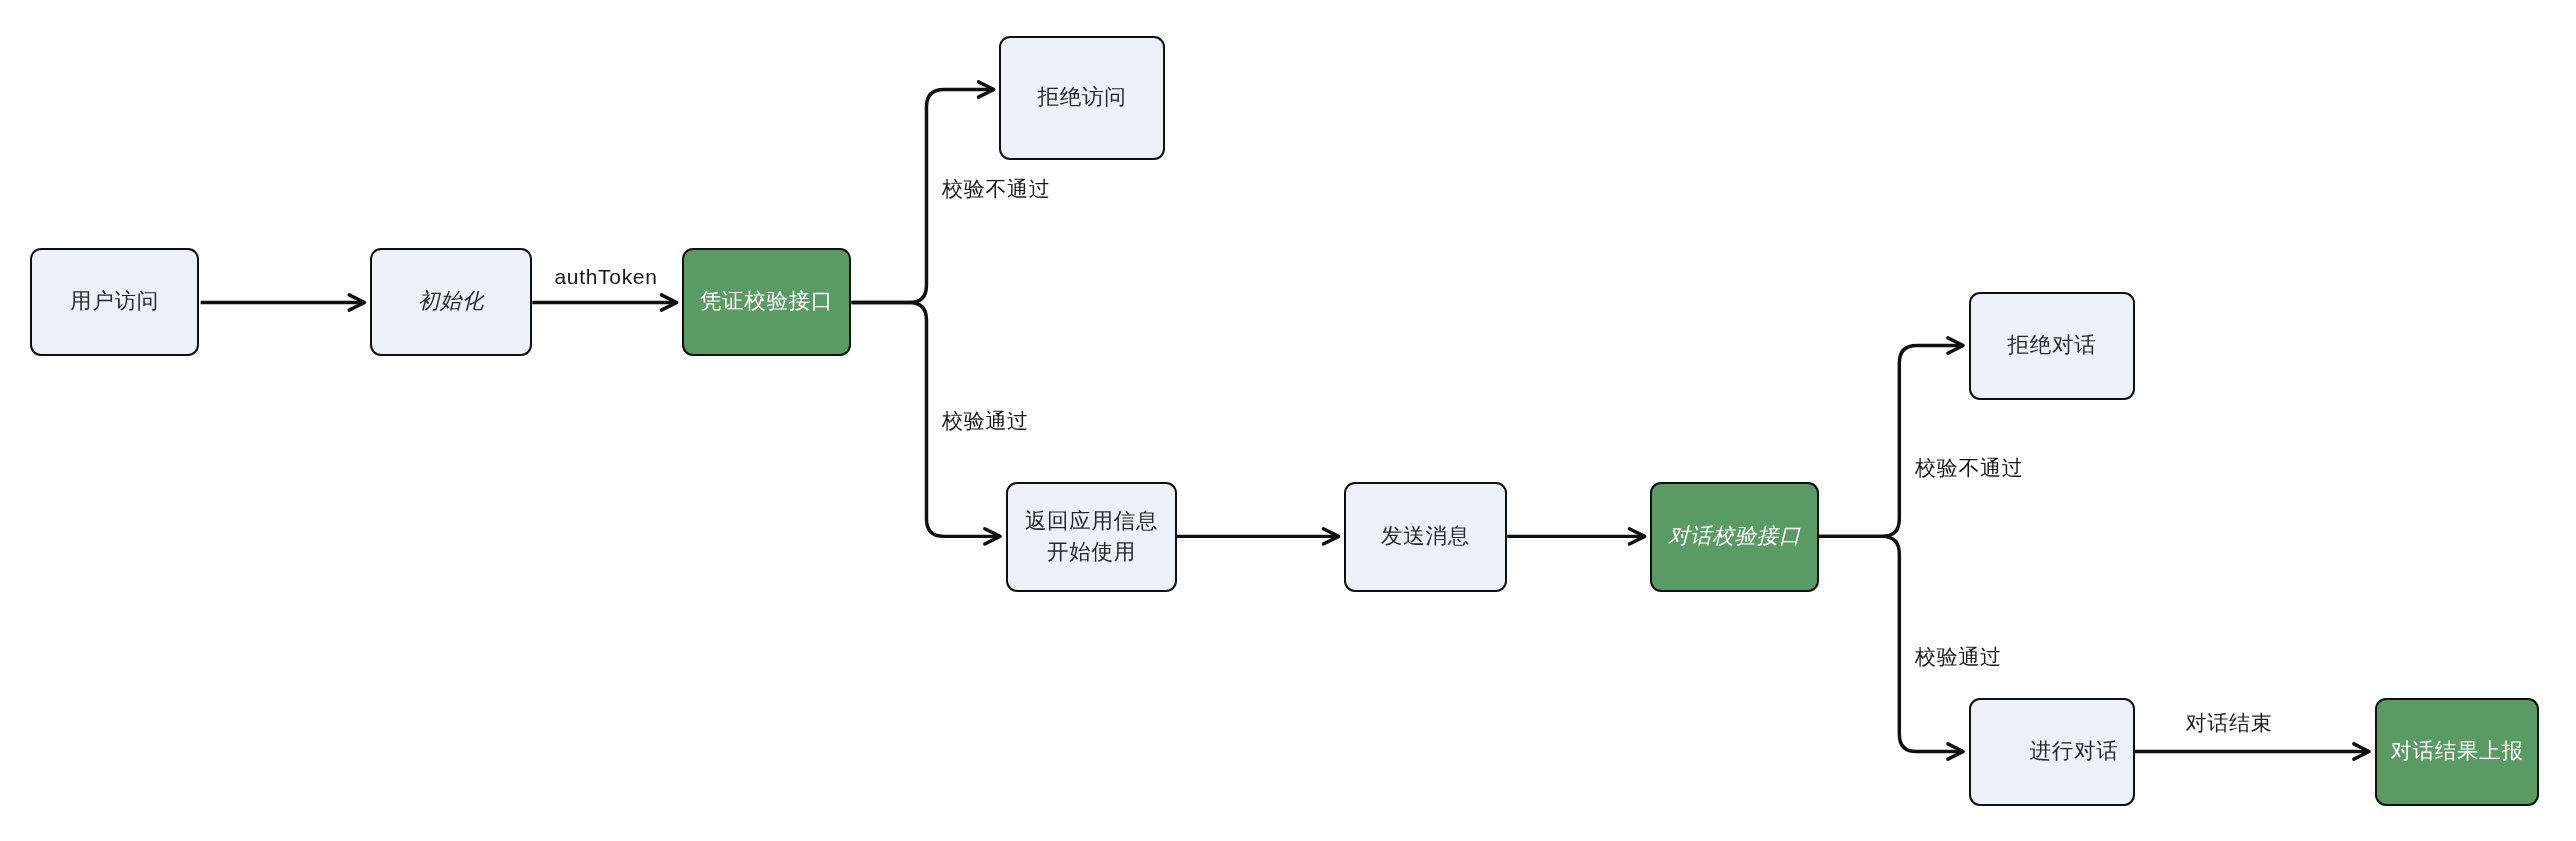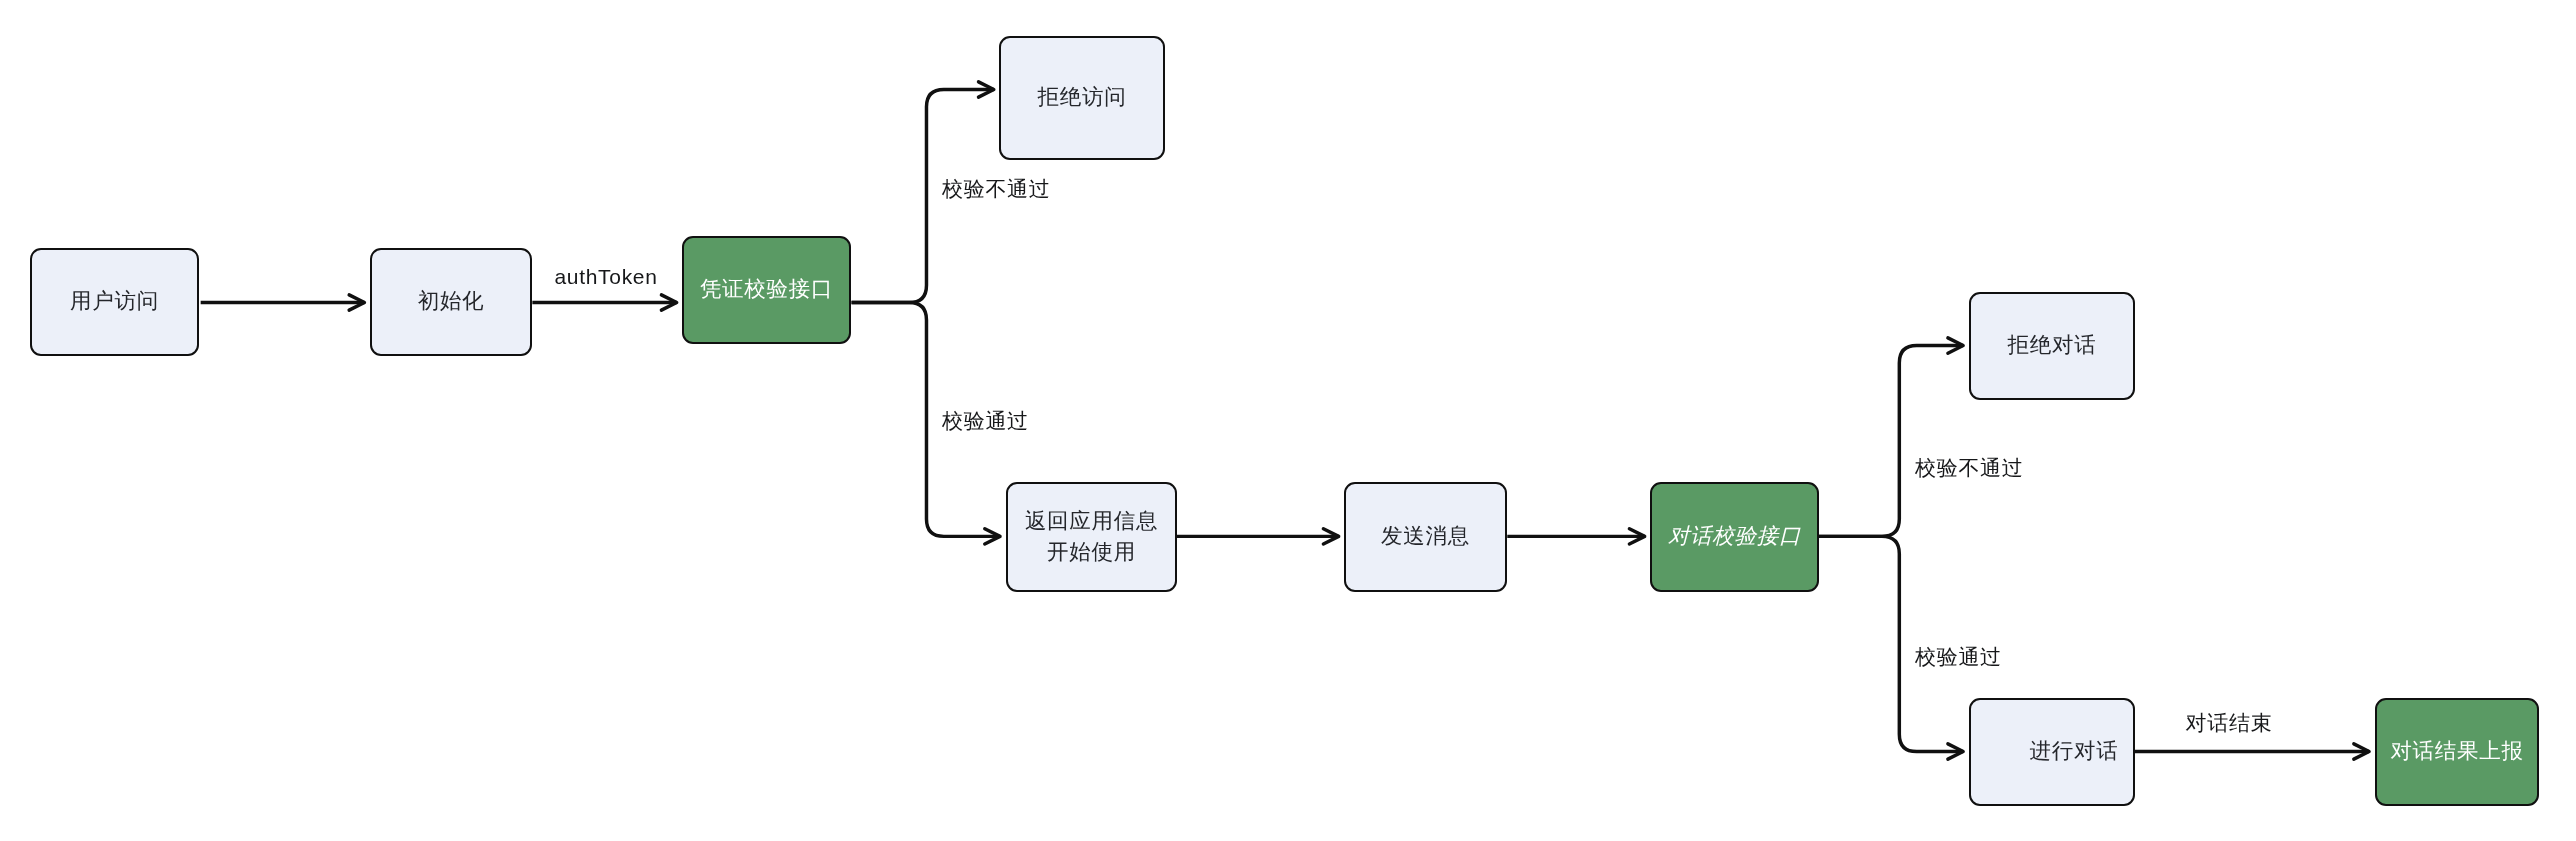--- a/index.html
+++ b/index.html
@@ -76,24 +76,24 @@
     <path d="M1696 773 L1929 773" marker-end="url(#arrow)"></path>
     <path d="M2172 773 L2370 773" marker-end="url(#arrow)"></path>
     <path d="M2621 773 L2712 773 Q2737 773 2737 748 L2737 523 Q2737 498 2762 498 L2829 498" marker-end="url(#arrow)"></path>
     <path d="M2621 773 L2712 773 Q2737 773 2737 798 L2737 1058 Q2737 1083 2762 1083 L2829 1083" marker-end="url(#arrow)"></path>
     <path d="M3076 1083 L3414 1083" marker-end="url(#arrow)"></path>
   </svg>
 
   <div class="node light" style="left: 30px; top: 248px; width: 169px; height: 108px;">
     <span>用户访问</span>
   </div>
-  <div class="node light" style="left: 370px; top: 248px; width: 162px; height: 108px;">
+  <div class="node light" style="left: 370px; top: 248px; width: 162px; height: 108px; font-style: italic;">
     <span>初始化</span>
   </div>
-  <div class="node green" style="left: 682px; top: 236px; width: 169px; height: 108px; justify-content: center;">
+  <div class="node green" style="left: 682px; top: 248px; width: 169px; height: 108px; justify-content: center;">
     <span>凭证校验接口</span>
   </div>
   <div class="node light" style="left: 999px; top: 36px; width: 166px; height: 124px;">
     <span>拒绝访问</span>
   </div>
   <div class="node light" style="left: 1006px; top: 482px; width: 171px; height: 110px;">
     <span>返回应用信息
 开始使用</span>
   </div>
   <div class="node light" style="left: 1344px; top: 482px; width: 163px; height: 110px;">

